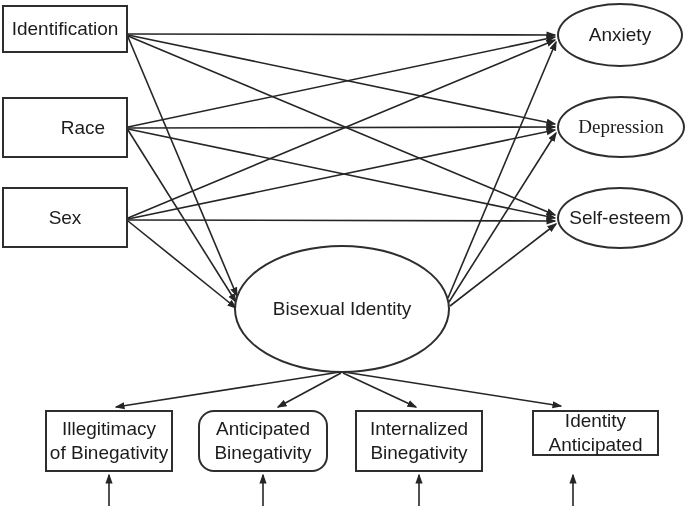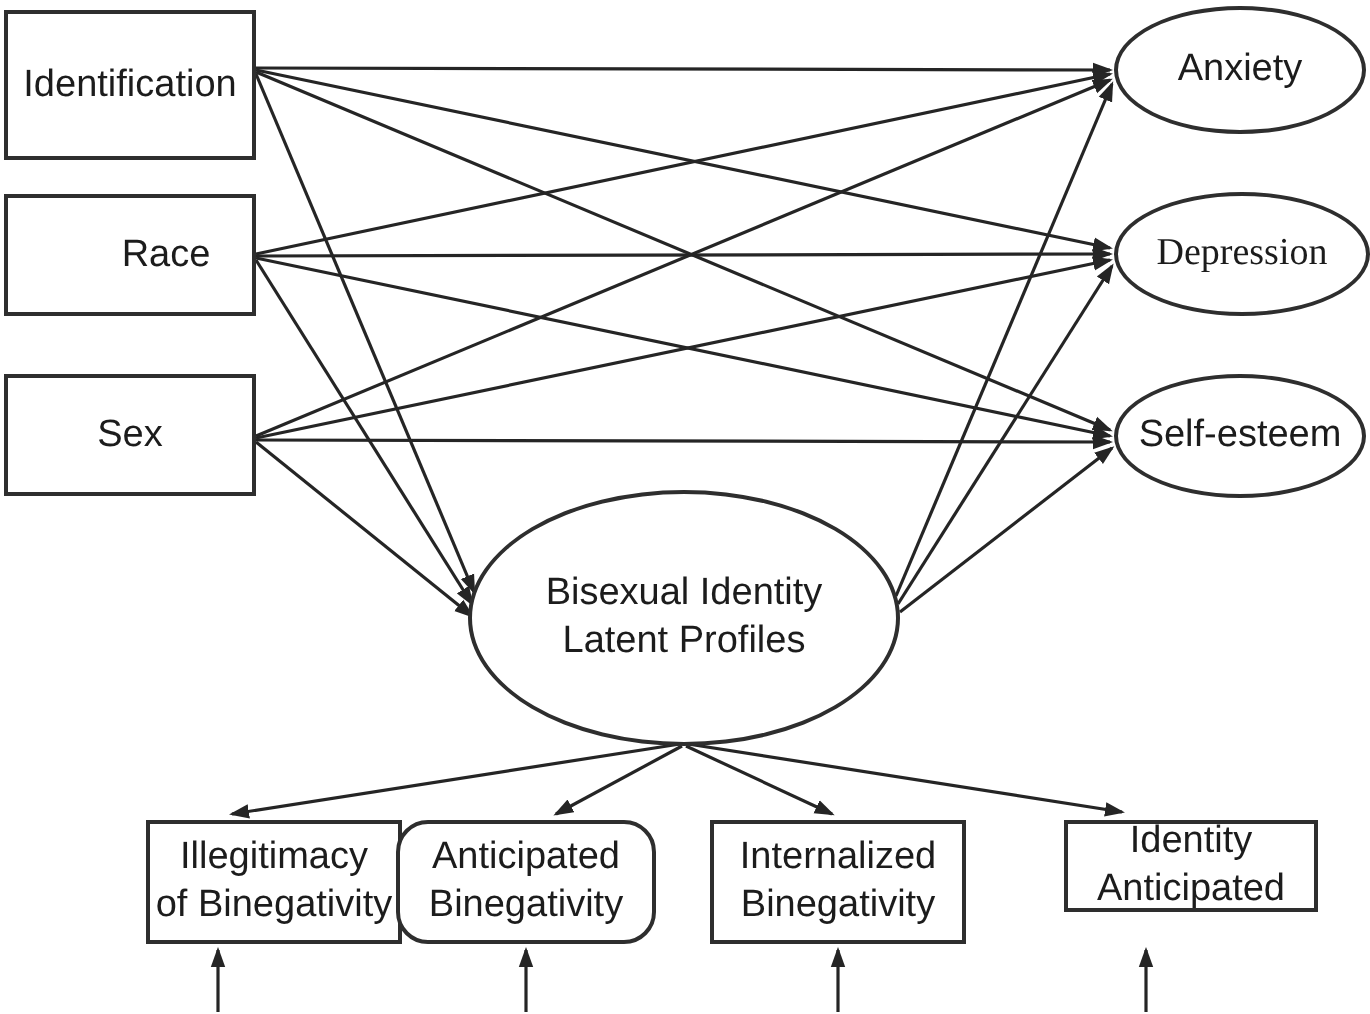--- a/index.html
+++ b/index.html
@@ -69,21 +69,21 @@
     <line x1="341" y1="373" x2="278" y2="407" marker-end="url(#arrow)"></line>
     <line x1="343" y1="373" x2="416" y2="407" marker-end="url(#arrow)"></line>
     <line x1="344" y1="372" x2="561" y2="406" marker-end="url(#arrow)"></line>
 
     <line x1="109" y1="506" x2="109" y2="475" marker-end="url(#arrow)"></line>
     <line x1="263" y1="506" x2="263" y2="475" marker-end="url(#arrow)"></line>
     <line x1="419" y1="506" x2="419" y2="475" marker-end="url(#arrow)"></line>
     <line x1="573" y1="506" x2="573" y2="475" marker-end="url(#arrow)"></line>
   </svg>
 
-  <div class="node" style="left:2px; top:5px; width:126px; height:75px;">
+  <div class="node" style="left:2px; top:5px; width:126px; height:48px;">
     <span>Identification</span>
   </div>
   <div class="node" style="left:2px; top:97px; width:126px; height:61px;padding-left:36px;">
     <span>Race</span>
   </div>
   <div class="node" style="left:2px; top:187px; width:126px; height:61px;">
     <span>Sex</span>
   </div>
 
   <div class="node ellipse" style="left:557px; top:3px; width:126px; height:64px;">
@@ -91,24 +91,23 @@
   </div>
   <div class="node ellipse" style="left:557px; top:96px; width:128px; height:62px;font-family:Liberation Serif, serif;">
     <span>Depression</span>
   </div>
   <div class="node ellipse" style="left:557px; top:187px; width:126px; height:62px;">
     <span>Self-esteem</span>
   </div>
 
   <div class="node ellipse" style="left:234px; top:245px; width:216px; height:128px;">
     <span>Bisexual Identity</span>
-    <span>Latent Profiles</span>
   </div>
 
-  <div class="node" style="left:45px; top:410px; width:128px; height:62px;margin-left:28px;">
+  <div class="node" style="left:45px; top:410px; width:128px; height:62px;">
     <span>Illegitimacy</span>
     <span>of Binegativity</span>
   </div>
   <div class="node" style="left:198px; top:410px; width:130px; height:62px;border-radius:16px;">
     <span>Anticipated</span>
     <span>Binegativity</span>
   </div>
   <div class="node" style="left:355px; top:410px; width:128px; height:62px;">
     <span>Internalized</span>
     <span>Binegativity</span>

